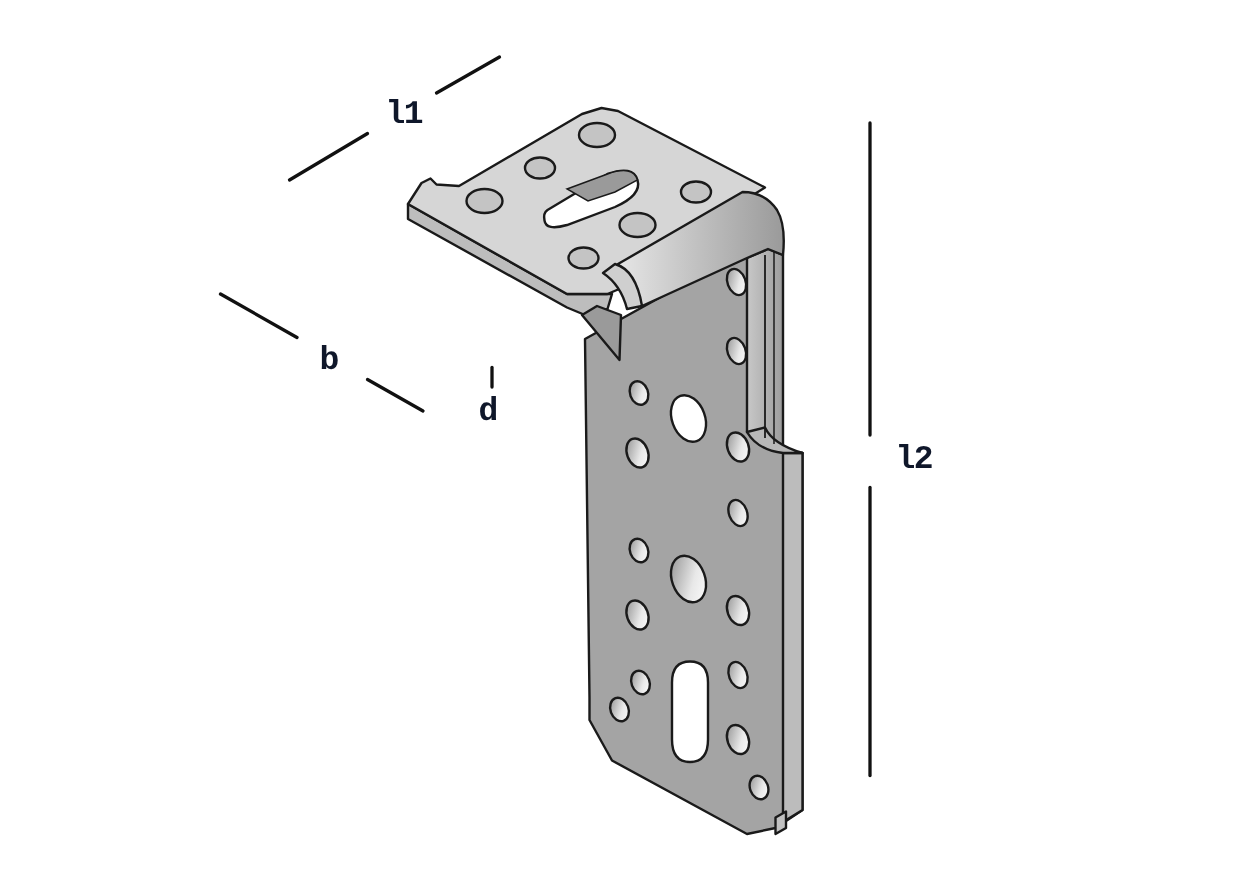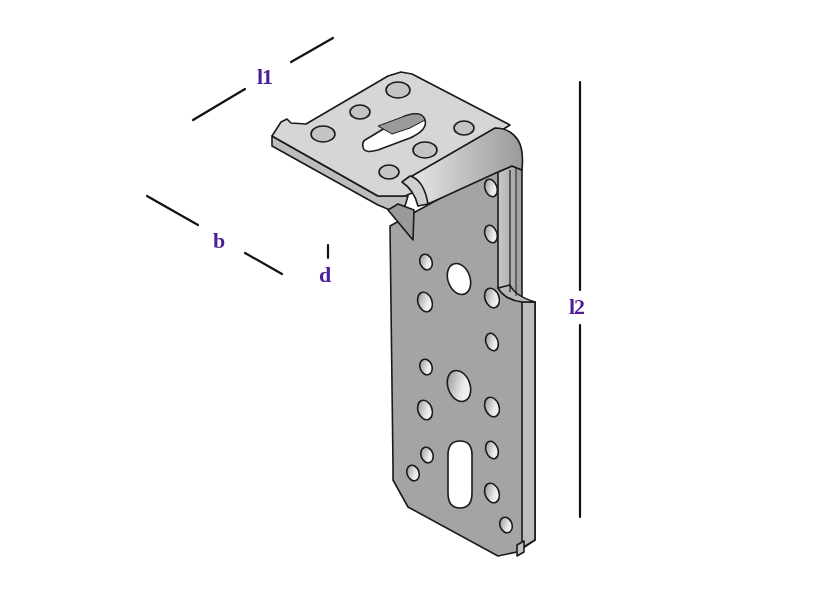--- a/index.html
+++ b/index.html
@@ -1,18 +1,18 @@
 <!DOCTYPE html>
 <html><head>
   <meta charset="utf-8">
   <style>
     html, body { margin: 0; padding: 0; background: #ffffff; }
     body { width: 834px; height: 595px; overflow: hidden; position: relative; font-family: "DejaVu Sans", sans-serif; }
     #stage { position: absolute; left: 0; top: 0; width: 834px; height: 595px; }
-    .dim-label { position: absolute; font-family: Liberation Serif, serif; font-weight: bold; font-size: 22px; color: #4c1d95; line-height: 1; letter-spacing: -1px; }
+    .dim-label { position: absolute; font-family: Liberation Mono, monospace; font-weight: bold; font-size: 22px; color: #0f172a; line-height: 1; letter-spacing: -1px; }
   </style>
 </head>
 <body>
 
 <div id="stage">
   <svg width="834" height="595" viewBox="0 0 834 595" xmlns="http://www.w3.org/2000/svg">
     <defs>
       <linearGradient id="holeGrad" x1="0" y1="0" x2="1" y2="1">
         <stop offset="0" stop-color="#8a8a8a"></stop>
         <stop offset="0.6" stop-color="#e8e8e8"></stop>
@@ -94,14 +94,14 @@
       <ellipse cx="389" cy="172" rx="10" ry="7" fill="#c4c4c4"></ellipse>
       <path fill="#ffffff" d="M 365 140 L 405 116 Q 422 110 425 120 Q 428 130 410 138 L 378 150 Q 364 154 363 147 Q 362 142 365 140 Z"></path>
       <path fill="#9a9a9a" stroke-width="1" d="M 378 126 L 405 116 Q 422 110 425 120 L 410 128 L 392 134 Z"></path>
     </g>
   </svg>
 
   
   <span class="dim-label" style="left:257px; top:66px;">l1</span>
   <span class="dim-label" style="left:213px; top:230px;">b</span>
   <span class="dim-label" style="left:319px; top:264px;">d</span>
-  <span class="dim-label" style="left:569px; top:296px;">l2</span>
+  <span class="dim-label" style="left:597px; top:296px;">l2</span>
 </div>
 
 </body></html>

